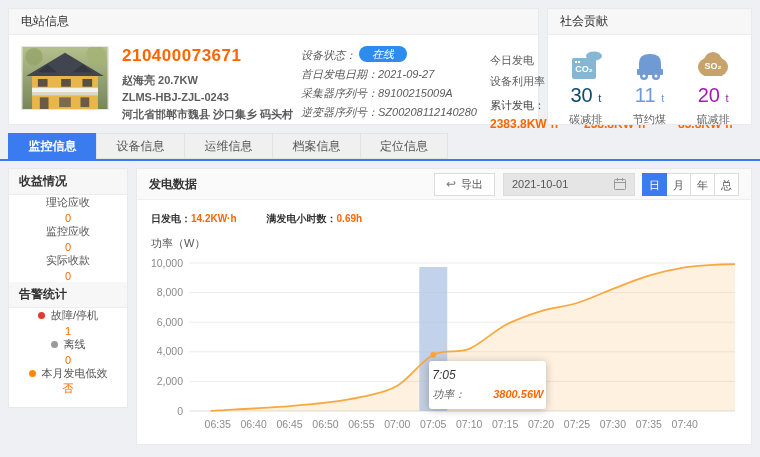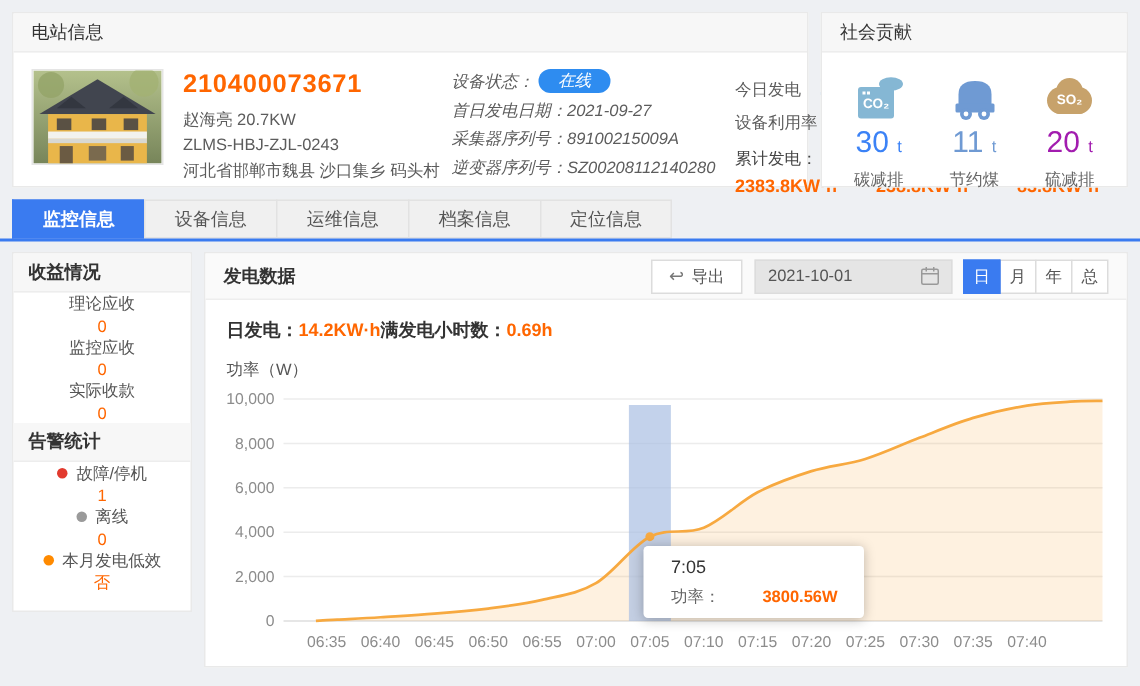--- a/index.html
+++ b/index.html
@@ -12,21 +12,21 @@
   .panel-header {
     height:26px; line-height:25px; padding:0 12px; background:#f7f7f7;
     border-bottom:1px solid #ededed; font-size:12px; font-weight:normal; color:#333;
   }
   
   .station-panel { left:8px; top:8px; width:531px; height:117px; }
   .station-body { display:flex; padding:11px 12px 0 12px; gap:13px; }
   .photo { width:88px; height:64px; flex:none; border:1px solid #e5e5e5; }
   .id-col { width:166px; flex:none; }
   .station-id { font-size:17px; font-weight:bold; color:#ff6600; letter-spacing:.5px; margin-bottom:6px; }
-  .id-line { font-size:11px; color:#5c5c5c; line-height:17px; white-space:nowrap; }
+  .id-line { font-size:11px; color:#5c5c5c; line-height:17px; white-space:nowrap;font-weight:bold; }
   .dev-col { width:176px; flex:none; font-size:11px; color:#5c5c5c;font-style:italic; }
   .dev-row { height:19px; line-height:19px; white-space:nowrap; }
   .badge-online {
     display:inline-block; background:#2e8cf0; color:#fff; border-radius:9px;
     font-size:11px; line-height:16px; padding:0 13px; vertical-align:1px;
   }
   .gen-col { flex:1; padding-top:1px; }
   .today-row { display:flex; align-items:baseline; font-size:11px; color:#5c5c5c; }
   .today-value { font-size:19px; font-weight:bold; color:#2e8ce6; margin-left:12px; }
   .today-unit { font-size:11px; color:#2e8ce6; font-weight:bold; }
@@ -83,29 +83,29 @@
     width:132px; height:23px; border:1px solid #dcdcdc; background:#e5e5e5;
     display:flex; align-items:center; padding:0 8px; font-size:11px; color:#555; cursor:pointer;
   }
   .date-text { flex:1; }
   .range-group { display:flex; }
   .range-btn {
     width:25px; height:23px; line-height:22px; text-align:center; font-size:11px;
     color:#555; background:#fff; border:1px solid #dcdcdc; margin-left:-1px; cursor:pointer;
   }
   .range-btn.active { background:#3a7bf0; border-color:#3a7bf0; color:#fff; position:relative; }
-  .stats-line { padding:12px 14px 0; font-size:12px; display:flex; }
+  .stats-line { padding:12px 14px 0; font-size:10px; display:flex; gap:30px; }
   .stat-label { font-weight:bold; color:#333; }
   .stat-value { color:#ff6600; font-weight:bold; }
   .y-title { font-size:11px; color:#555; margin:10px 0 0 14px; }
   .chart-wrap { position:relative; margin:0 0 0 8px; }
   .tooltip {
     position:absolute; background:#fff; border-radius:3px;
-    box-shadow:0 1px 8px rgba(0,0,0,.25); padding:7px 18px; font-size:11px;
-    white-space:nowrap; z-index:5;
+    box-shadow:0 1px 8px rgba(0,0,0,.25); padding:7px 3px; font-size:11px;
+    white-space:nowrap; z-index:5;font-style:italic;
   }
   .tt-time { color:#333; font-size:12px; }
   .tt-row { margin-top:5px; color:#666; }
   .tt-value { color:#ff6600; font-weight:bold;margin-left:28px; }
 </style>
 </head>
 <body>
 
 <div class="panel station-panel">
   <div class="panel-header">电站信息</div>
@@ -191,21 +191,21 @@
             <g fill="#85b7d4">
           <ellipse cx="26" cy="7" rx="8" ry="4.5"></ellipse>
               <rect x="20" y="6" width="5" height="6"></rect>
           <rect x="4" y="9" width="24" height="21" rx="2"></rect>
             </g>
           <text x="16" y="23" font-size="9" font-weight="bold" fill="#fff" text-anchor="middle">CO₂</text>
           <rect x="7" y="12" width="2" height="2" fill="#fff"></rect>
             <rect x="10" y="12" width="2" height="2" fill="#fff"></rect>
         </svg>
       </div>
-      <div class="social-value" style="color:#3b82f6"><span>30</span> <span class="social-unit">t</span></div>
+      <div class="social-value" style="color:#0c4a6e"><span>30</span> <span class="social-unit">t</span></div>
       <div class="social-label">碳减排</div>
     </div>
     <div class="social-item">
       <div class="social-icon">
         <svg width="36" height="32" viewBox="0 0 36 32">
             <g fill="#6f9ad3">
           <path d="M7 24 L7 14 Q7 5 18 5 Q29 5 29 14 L29 24 Z"></path>
           <rect x="5" y="20" width="26" height="6" rx="1"></rect>
           <circle cx="12" cy="27" r="4"></circle>
               <circle cx="24" cy="27" r="4"></circle>

